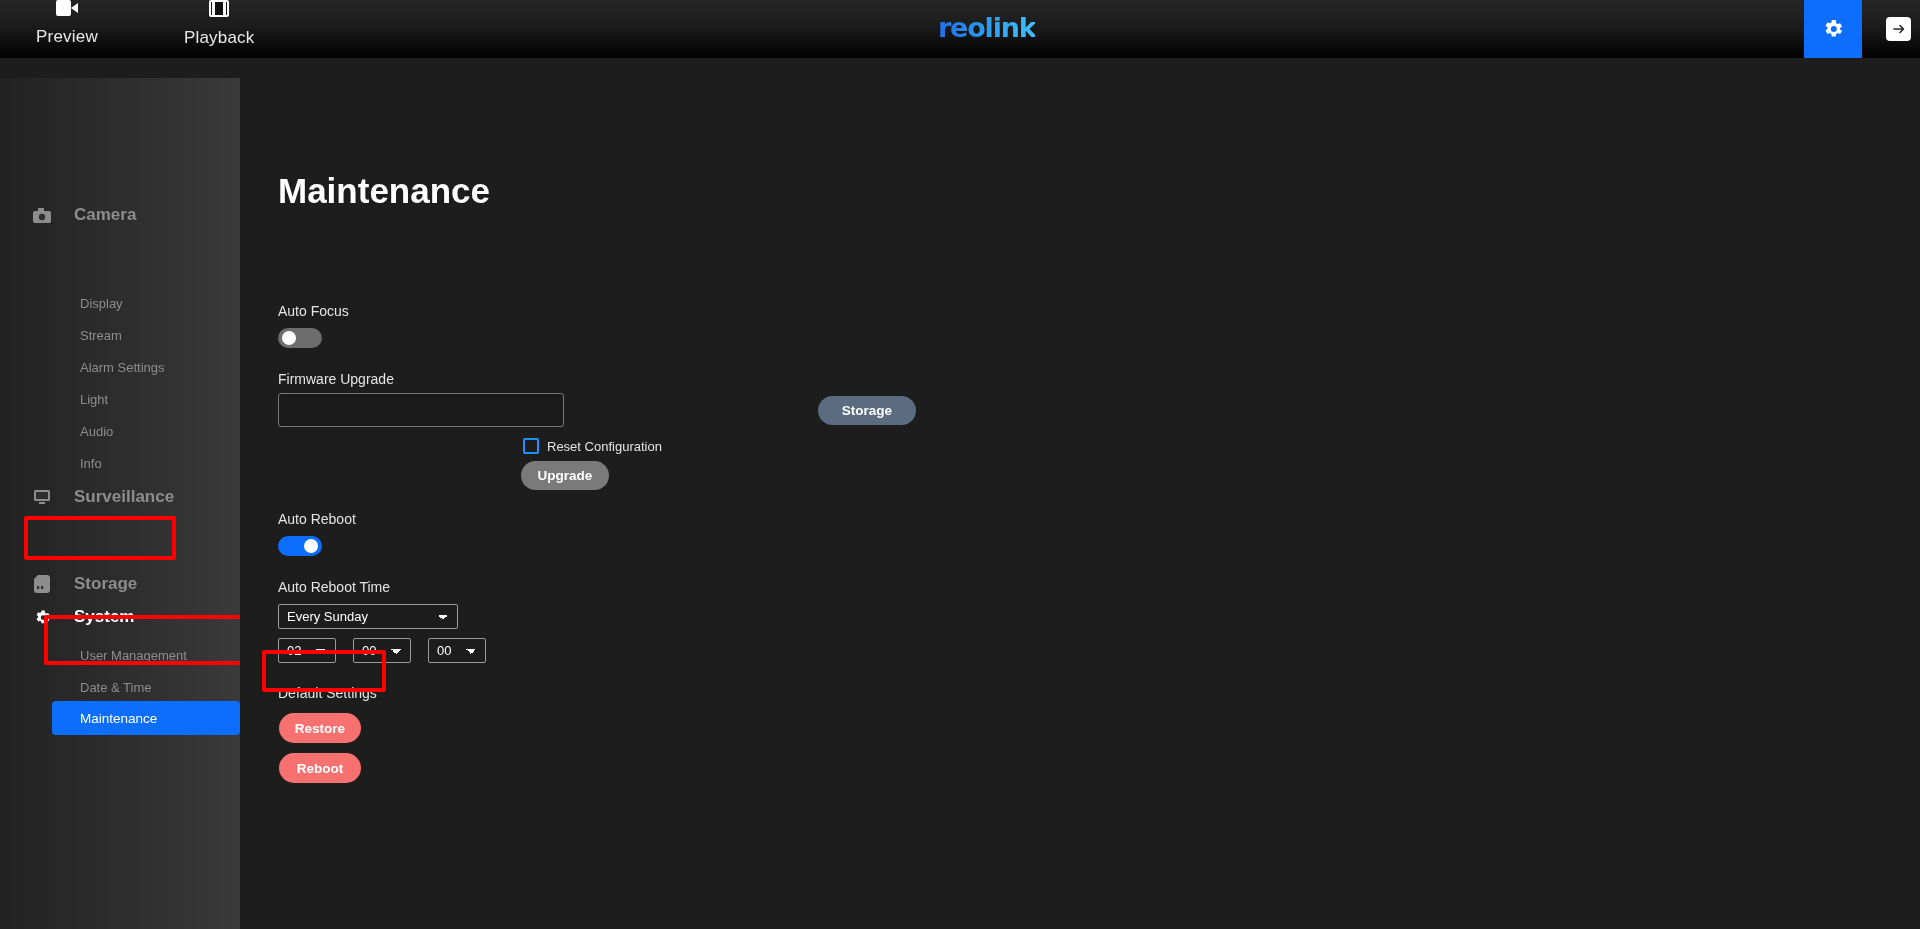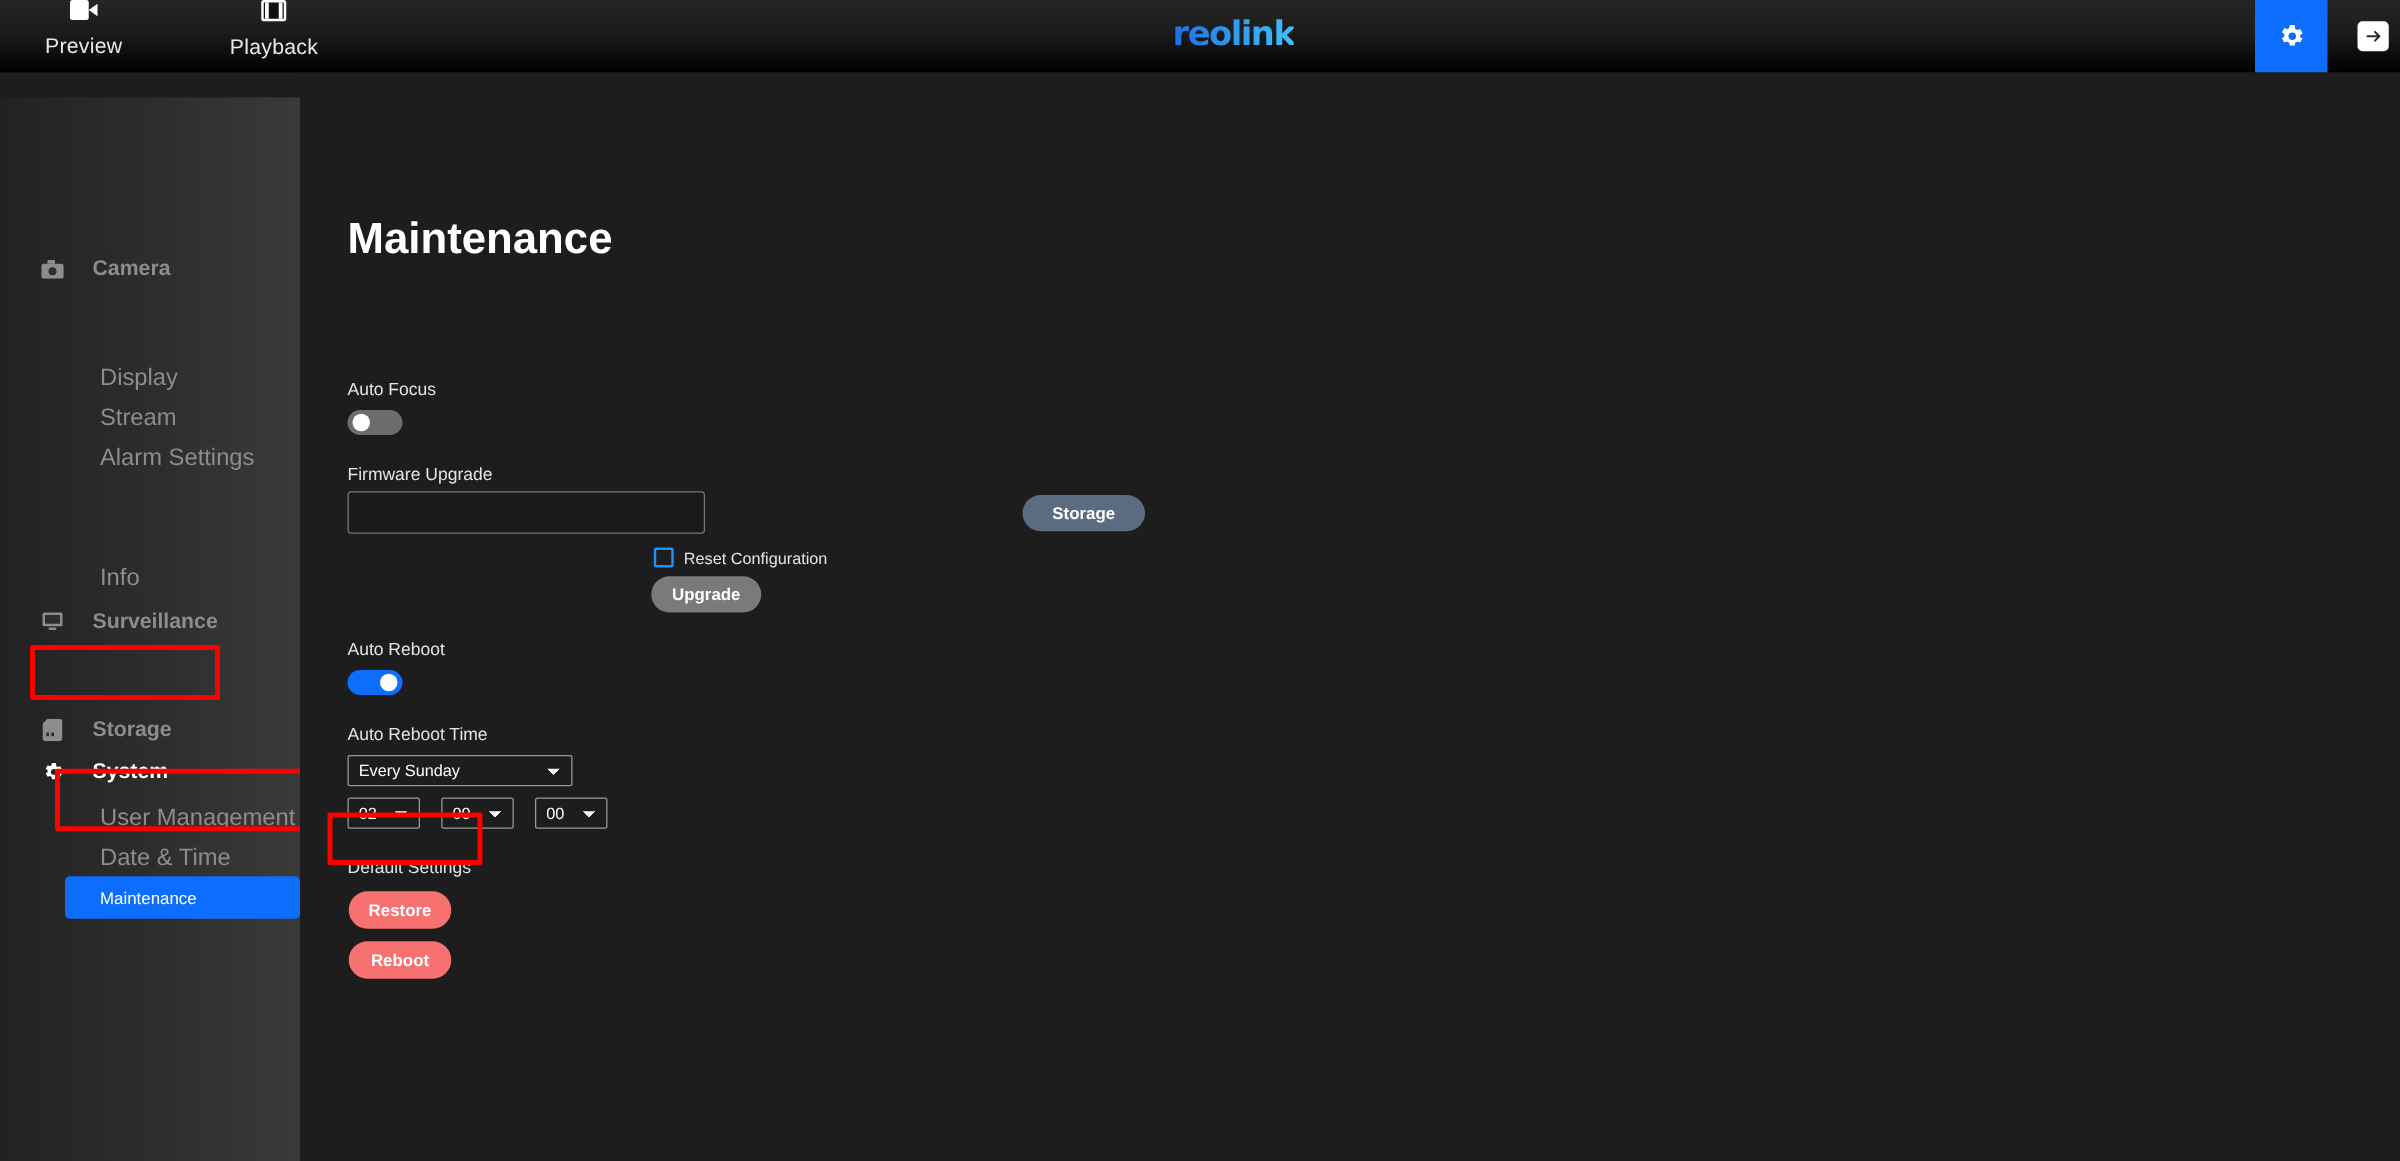--- a/index.html
+++ b/index.html
@@ -67,21 +67,21 @@
     background: linear-gradient(to right, #222222 0%, #2e2e2e 55%, #3a3a3a 100%);
     margin-top: 20px;
   }
   .side-group {
     display: flex; align-items: center; height: 34px;
     padding-left: 32px; gap: 22px; cursor: pointer;
     color: #8d8d8d; font-size: 17px; font-weight: 700;
   }
   .side-group .gicon { width: 20px; height: 20px; display:flex; align-items:center; justify-content:center; }
   .side-sub {
-    color: #8d8d8d; font-size: 19px; padding-left: 80px;
+    color: #8d8d8d; font-size: 13px; padding-left: 80px;
     height: 32px; display:flex; align-items:center; cursor:pointer;
   }
   .side-group.active { color: #ffffff; }
 
   
   .annot {
     position: absolute; border: 4px solid #ff0000; pointer-events: none; border-radius: 2px;
   }
 
   .maint-pill {
@@ -189,20 +189,26 @@
   </div>
   <div class="side-sub" style="position:absolute;top:209px;left:0;width:240px;">
     <span>Display</span>
   </div>
   <div class="side-sub" style="position:absolute;top:241px;left:0;width:240px;">
     <span>Stream</span>
   </div>
   <div class="side-sub" style="position:absolute;top:273px;left:0;width:240px;">
     <span>Alarm Settings</span>
   </div>
+  <div class="side-sub" style="position:absolute;top:305px;left:0;width:240px;">
+    <span>Light</span>
+  </div>
+  <div class="side-sub" style="position:absolute;top:337px;left:0;width:240px;">
+    <span>Audio</span>
+  </div>
   <div class="side-sub" style="position:absolute;top:369px;left:0;width:240px;">
     <span>Info</span>
   </div>
 
   <div class="side-group" style="position:absolute;top:402px;left:0;width:240px;">
     <span class="gicon">
       <svg width="18" height="16" viewBox="0 0 18 16">
           <rect x="1" y="1" width="16" height="11" rx="1.5" fill="#8d8d8d"></rect>
           <rect x="3" y="3" width="12" height="7" fill="#2e2e2e"></rect>
           <rect x="6" y="13" width="6" height="2" fill="#8d8d8d"></rect>

